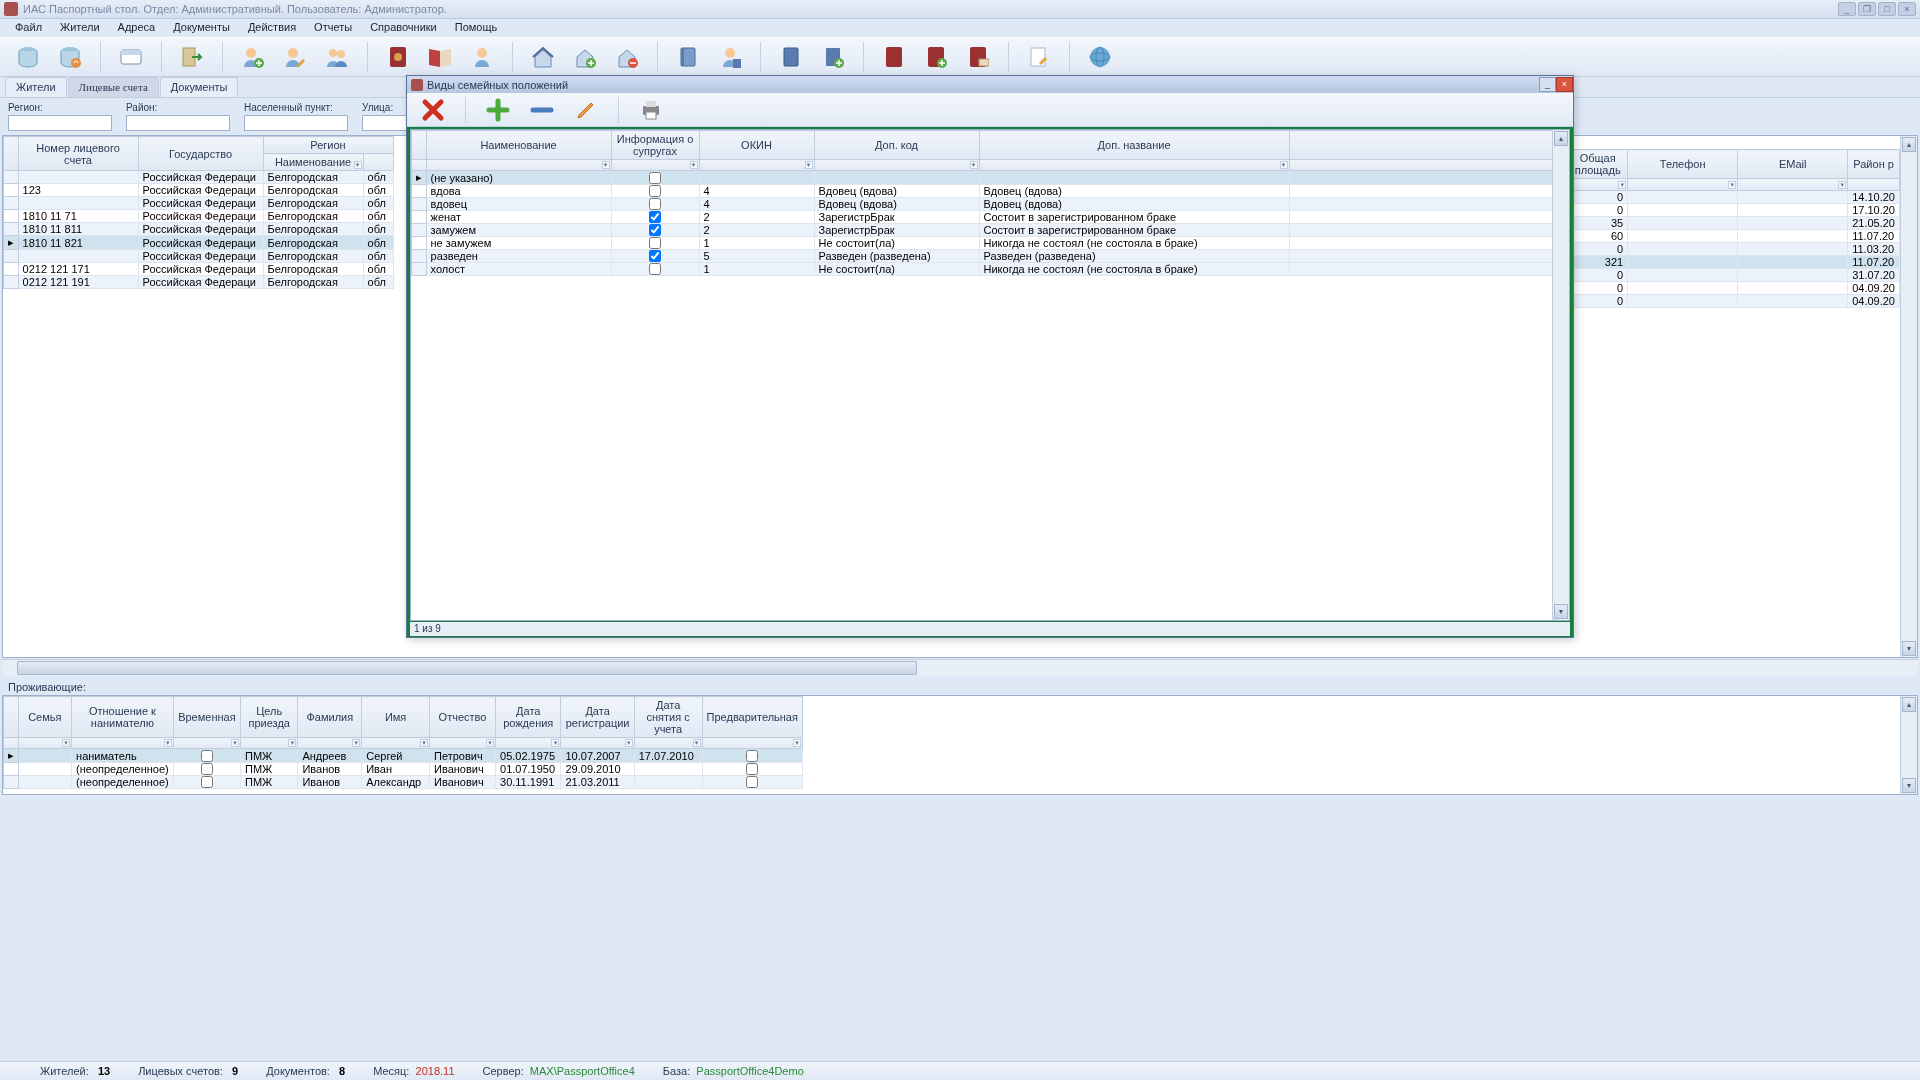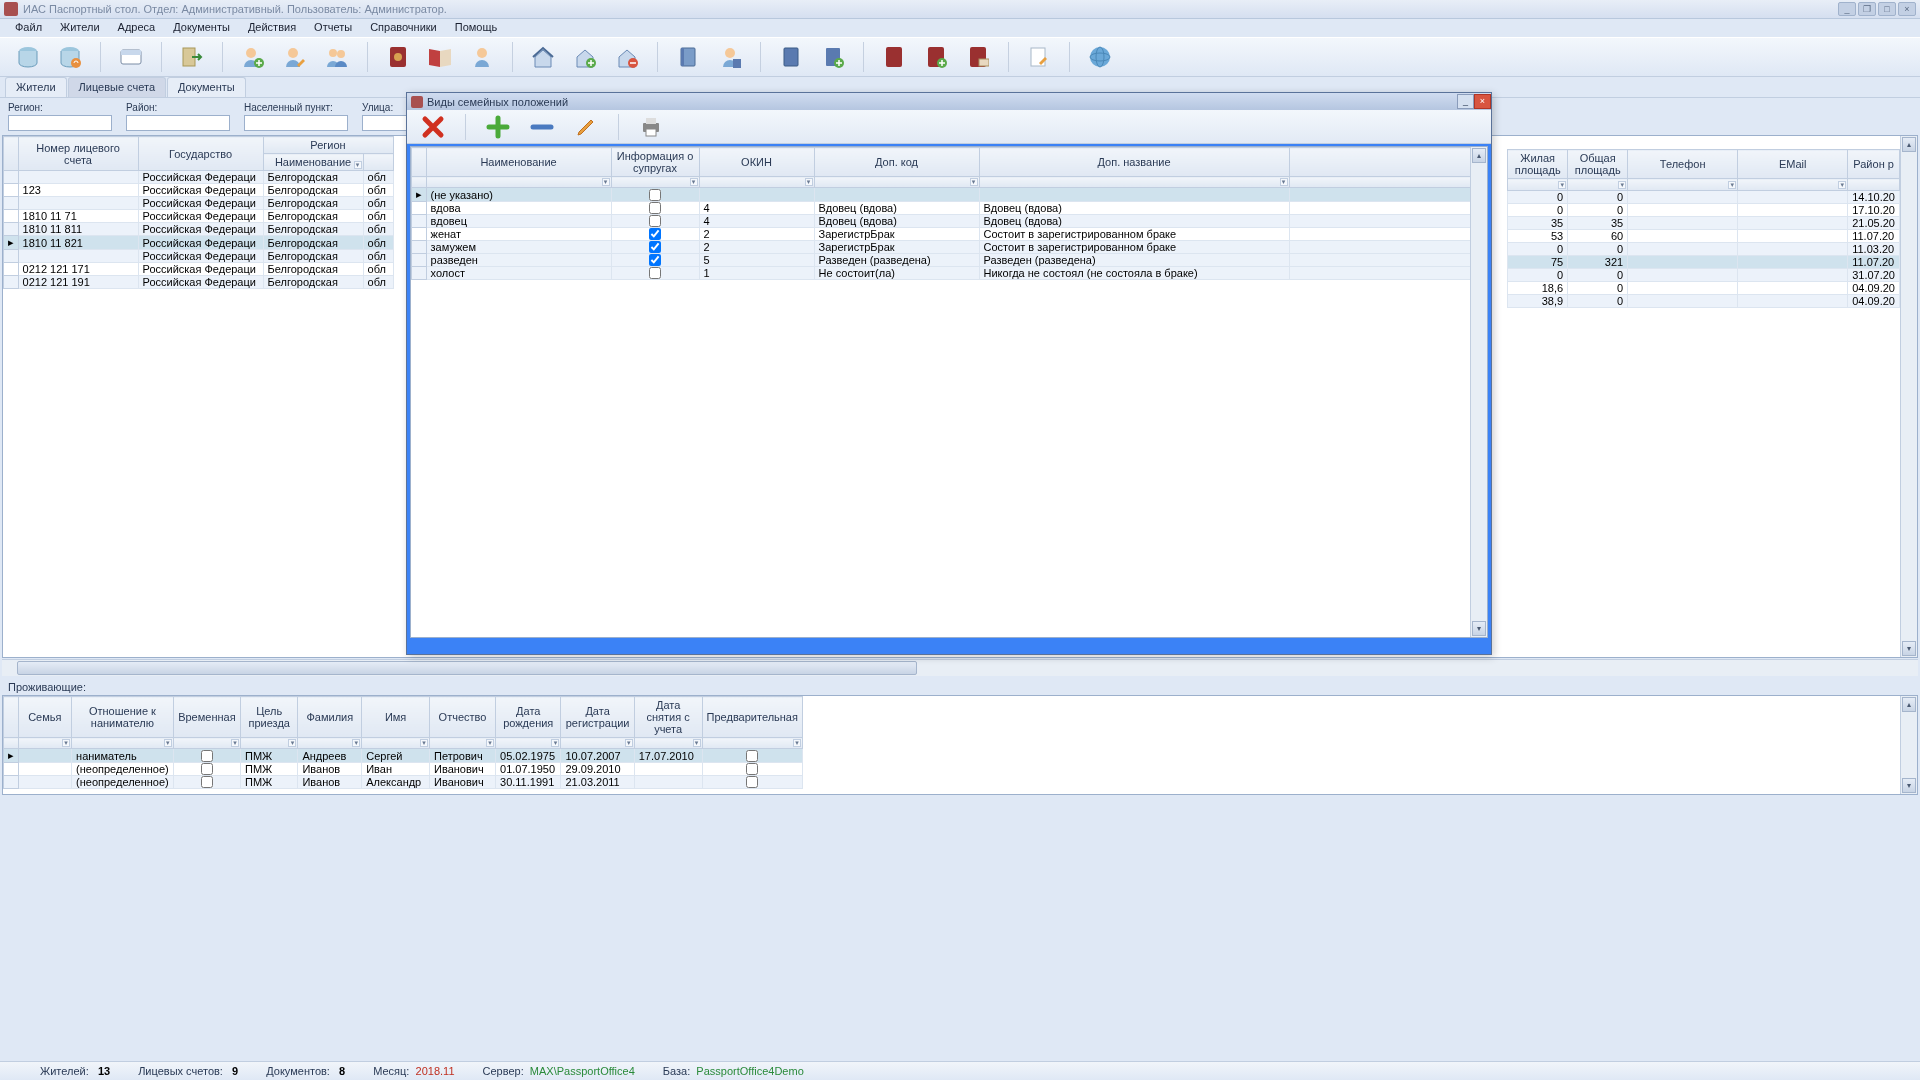--- a/index.html
+++ b/index.html
@@ -9,42 +9,42 @@
 .titlebar-btns { margin-left: auto; display: flex; gap: 2px; }
 .titlebar-btns div { width: 18px; height: 14px; background: #c3d0e4; border: 1px solid #a0b2cc; border-radius: 2px; font-size: 9px; text-align: center; line-height: 12px; color: #5a6a82; }
 .menubar { height: 18px; background: #dfe8f5; display: flex; padding-left: 6px; }
 .menubar span { padding: 2px 9px; cursor: default; color: #1a2030; }
 .toolbar { height: 40px; background: linear-gradient(#f3f7fc,#dfe8f5); border-top: 1px solid #fff; border-bottom: 1px solid #c1cee0; display: flex; align-items: center; padding-left: 14px; gap: 14px; }
 .toolbar .tbtn { width: 28px; height: 28px; display: flex; align-items: center; justify-content: center; }
 .toolbar .sep { width: 1px; height: 30px; background: #c5d0e0; margin: 0 2px; }
 svg { display: block; }
 .tabs { height: 21px; background: #dfe8f5; display: flex; padding-left: 5px; border-bottom: 1px solid #c1cee0; gap: 1px; }
 .tab { padding: 3px 10px; background: #e6edf7; border: 1px solid #c1cee0; border-bottom: none; border-radius: 3px 3px 0 0; cursor: default; color: #2a3a55; }
-.tab.active { background: #d0d8e8; }
+.tab.active { background: #d0d8e8; font-family: Liberation Serif, serif; }
 .filterbar { height: 36px; background: #dfe8f5; display: flex; align-items: flex-end; padding: 0 8px 3px; gap: 14px; }
 .filter-item label { display: block; font-size: 10px; color: #2a3a55; margin-bottom: 2px; }
 .filter-item input { width: 104px; height: 16px; border: 1px solid #9cb0cc; background: #fff; font-size: 11px; padding: 0 2px; }
 .main-grid-area { position: absolute; left: 2px; top: 135px; right: 2px; height: 523px; background: #fff; border: 1px solid #9cb0cc; overflow: hidden; }
 .grid { font-size: 11px; border-collapse: collapse; }
 .grid th { background: linear-gradient(#f1f5fa,#e0e8f3); border: 1px solid #c1cee0; font-weight: normal; padding: 2px 4px; color: #2a3a55; text-align: center; position: relative; }
 .grid td { border: 1px solid #dce5f0; padding: 0 4px; height: 12px; white-space: nowrap; overflow: hidden; }
 .grid tr.even td { background: #ecf2fa; }
 .grid tr.odd td { background: #fff; }
 .grid tr.sel td { background: #cfe2ed; }
 .grid .rowhdr { width: 10px; background: linear-gradient(#f1f5fa,#e0e8f3); border: 1px solid #c1cee0; }
 .grid th .dd { position: absolute; right: 1px; bottom: 1px; width: 8px; height: 8px; border: 1px solid #c1cee0; background: #f5f8fc; font-size: 7px; line-height: 6px; text-align: center; color: #6a7a92; }
 .hscroll { position: absolute; bottom: 0; left: 0; right: 0; height: 17px; background: #e8eef5; border-top: 1px solid #c1cee0; }
 .hscroll-thumb { position: absolute; left: 15px; top: 1px; width: 900px; height: 14px; background: linear-gradient(#e5ecf6,#c8d4e5); border: 1px solid #a5b5cc; border-radius: 2px; }
 .residents-label { position: absolute; left: 8px; top: 681px; font-size: 11px; color: #2a3a55; }
 .bottom-grid-area { position: absolute; left: 2px; top: 695px; right: 2px; height: 100px; background: #fff; border: 1px solid #9cb0cc; overflow: hidden; }
 .statusbar { position: absolute; left: 0; bottom: 0; right: 0; height: 19px; background: linear-gradient(#f1f5fa,#dfe8f5); border-top: 1px solid #c1cee0; display: flex; align-items: center; padding-left: 40px; gap: 28px; color: #2a3a55; }
 .statusbar b { font-weight: bold; color: #000; }
 .statusbar .red { color: #c03020; }
 .statusbar .green { color: #2a8a3a; }
-.modal { position: absolute; left: 406px; top: 92px; width: 1086px; height: 563px; background: #3b82f6; border: 1px solid #5a7299; box-shadow: 2px 2px 8px rgba(0,0,0,0.2); }
+.modal { position: absolute; left: 406px; top: 75px; width: 1168px; height: 563px; background: #15803d; border: 1px solid #5a7299; box-shadow: 2px 2px 8px rgba(0,0,0,0.2); }
 .modal-title { height: 17px; background: linear-gradient(#d0dcf0,#b5c6e0); display: flex; align-items: center; padding-left: 4px; color: #2a3a55; }
 .modal-title .micon { width: 12px; height: 12px; background: #a85050; border-radius: 2px; margin-right: 4px; }
 .modal-title-btns { margin-left: auto; display: flex; }
 .modal-title-btns div { width: 17px; height: 15px; border: 1px solid #8a9cbb; background: #d5e0f0; font-size: 9px; text-align: center; line-height: 13px; }
 .modal-title-btns .close { background: #d85540; color: #fff; border-color: #b03525; }
 .modal-toolbar { height: 34px; background: linear-gradient(#f3f7fc,#e2eaf5); border-bottom: 1px solid #c1cee0; display: flex; align-items: center; padding-left: 14px; gap: 20px; }
 .modal-grid-wrap { position: absolute; left: 3px; top: 53px; right: 3px; bottom: 16px; background: #fff; border: 1px solid #9cb0cc; overflow: hidden; }
 .modal-status { position: absolute; left: 3px; bottom: 1px; right: 3px; height: 14px; background: #e8eef5; padding-left: 4px; color: #2a3a55; font-size: 10px; line-height: 14px; }
 .chk { width: 12px; height: 12px; margin: 0 auto; display: block; }
 .num-r { text-align: right; }
@@ -674,20 +674,31 @@
             <td class="rowhdr"></td>
             <td>замужем</td>
             <td style="text-align:center">
               <input type="checkbox" class="chk" checked="" style="">
             </td>
             <td>2</td>
             <td>ЗарегистрБрак</td>
             <td>Состоит в зарегистрированном браке</td>
             <td></td>
           </tr>
+          <tr class="odd">
+            <td class="rowhdr"></td>
+            <td>не замужем</td>
+            <td style="text-align:center">
+              <input type="checkbox" class="chk" style="">
+            </td>
+            <td>1</td>
+            <td>Не состоит(ла)</td>
+            <td>Никогда не состоял (не состояла в браке)</td>
+            <td></td>
+          </tr>
           <tr class="even">
             <td class="rowhdr"></td>
             <td>разведен</td>
             <td style="text-align:center">
               <input type="checkbox" class="chk" checked="" style="">
             </td>
             <td>5</td>
             <td>Разведен (разведена)</td>
             <td>Разведен (разведена)</td>
             <td></td>
@@ -703,13 +714,14 @@
             <td>Никогда не состоял (не состояла в браке)</td>
             <td></td>
           </tr>
         </tbody>
     </table>
     <div class="vscroll">
       <div class="vscroll-arrow" style="top:1px">▴</div>
       <div class="vscroll-arrow" style="bottom:1px">▾</div>
     </div>
   </div>
+  <div class="modal-status">1 из 9</div>
 </div>
 
 </body></html>

